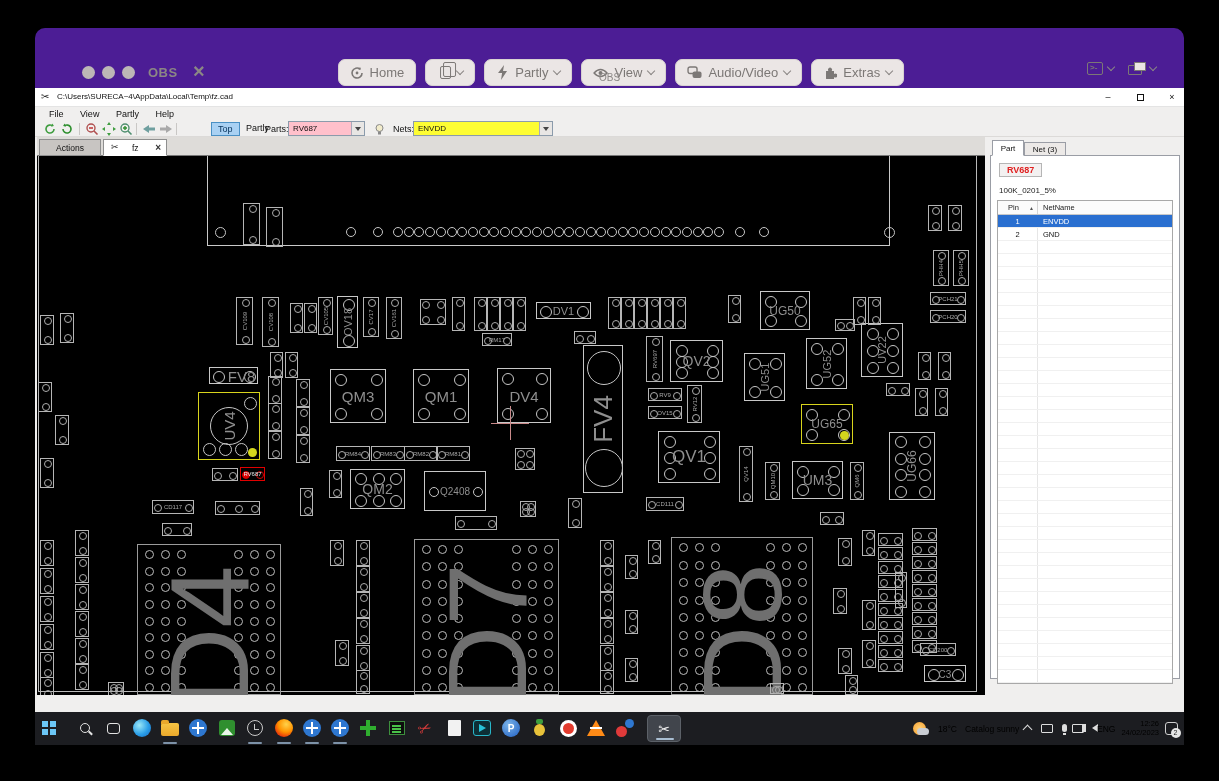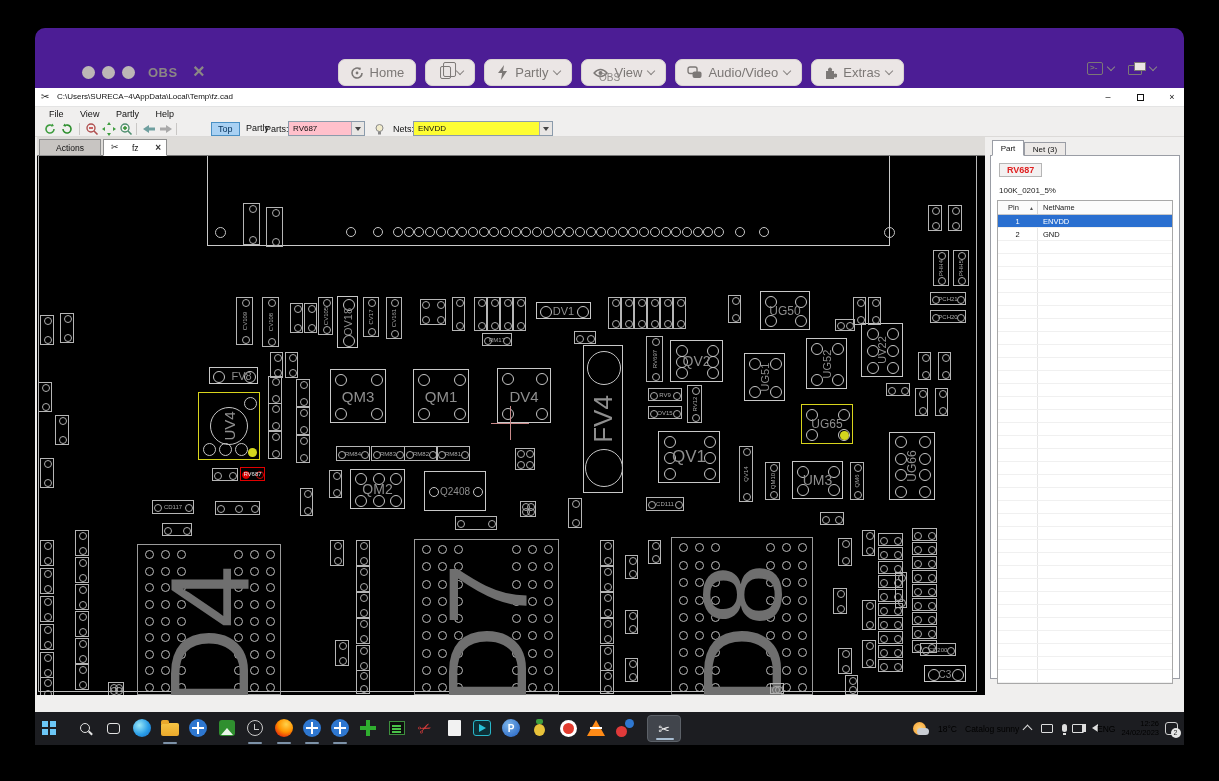--- a/index.html
+++ b/index.html
@@ -340,21 +340,21 @@
               <div class="pin" style="position: absolute; left: 506px; top: 84px; width: 10px; height: 10px;"></div>
             </div>
             <div class="ic" style="position: absolute; left: 300px; top: 140px; width: 21px; height: 52px;">
               <div class="pin" style="position: absolute; left: 4.5px; top: 2px; width: 12px; height: 12px;"></div>
               <div class="pin" style="position: absolute; left: 4.5px; top: 38px; width: 12px; height: 12px;"></div>
               <div class="ic-l rot" style="position: absolute; font-size: 11px;">OV18</div>
             </div>
             <div class="ic" style="position: absolute; left: 172px; top: 211px; width: 49px; height: 17px;">
               <div class="pin" style="position: absolute; left: 3px; top: 2.5px; width: 12px; height: 12px;"></div>
               <div class="pin" style="position: absolute; left: 34px; top: 2.5px; width: 12px; height: 12px;"></div>
-              <div class="ic-l" style="position: absolute; font-size: 11px; padding-left: 16px;">FV8</div>
+              <div class="ic-l" style="position: absolute; font-size: 15px; padding-left: 16px;">FV8</div>
             </div>
             <div class="ic hl-y" style="position: absolute; left: 161px; top: 236px; width: 62px; height: 68px;">
               <div class="pin" style="position: absolute; left: 11px; top: 14px; width: 38px; height: 38px;"></div>
               <div class="pin" style="position: absolute; left: 45px; top: 4px; width: 13px; height: 13px;"></div>
               <div class="pin" style="position: absolute; left: 4px; top: 50px; width: 13px; height: 13px;"></div>
               <div class="pin" style="position: absolute; left: 20px; top: 50px; width: 13px; height: 13px;"></div>
               <div class="pin" style="position: absolute; left: 36px; top: 50px; width: 13px; height: 13px;"></div>
               <div class="dot-y" style="position: absolute; left: 49px; top: 55px; width: 9px; height: 9px;"></div>
               <div class="ic-l rot" style="position: absolute; font-size: 15px;">UV4</div>
             </div>

